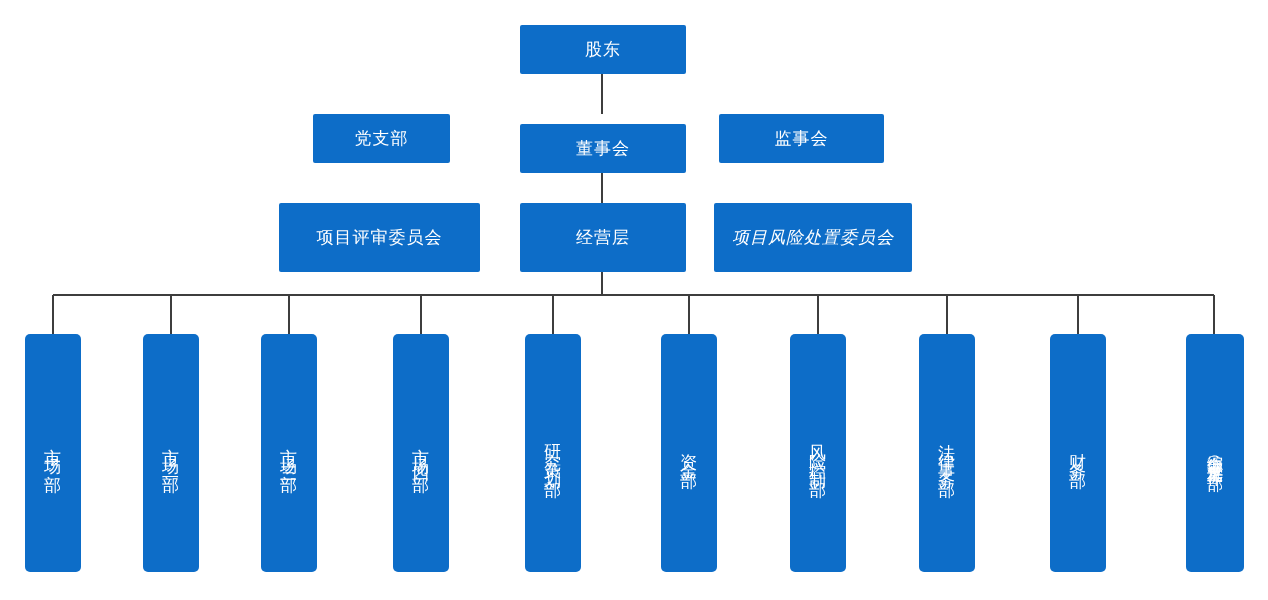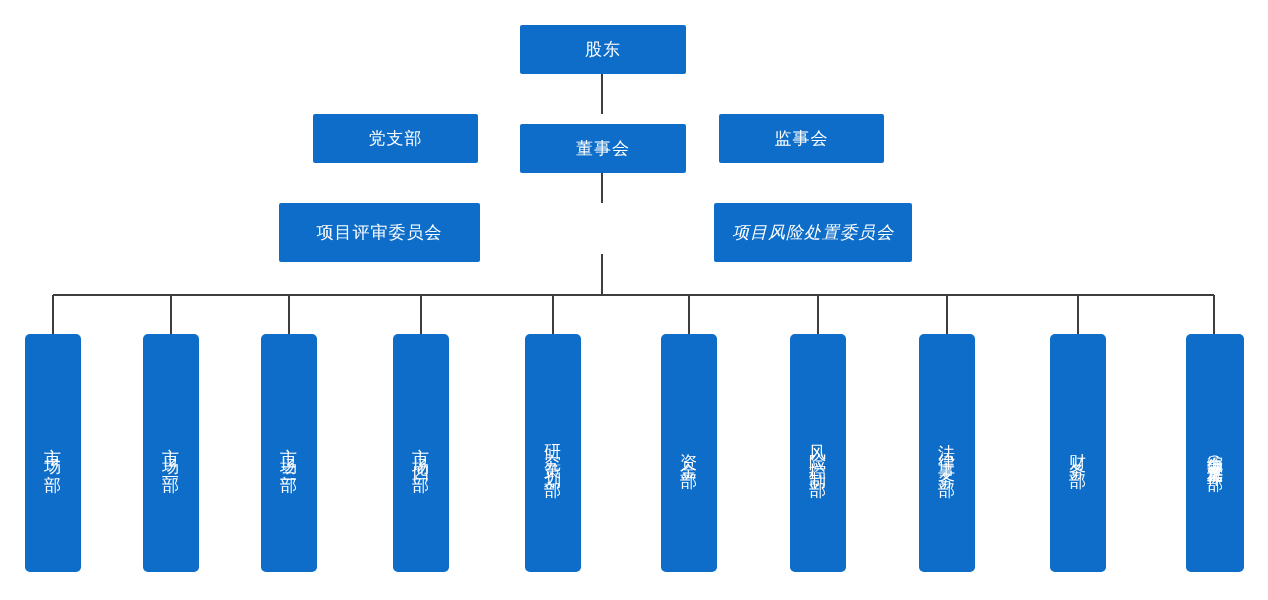--- a/index.html
+++ b/index.html
@@ -37,21 +37,21 @@
     text-align: center;
   }
 
   
   .node.h {
     height: 49px;
     border-radius: 2px;
     letter-spacing: 1px;
     white-space: nowrap;
   }
-  .node.h.r3 { height: 59px; }
+  .node.h.r3 { height: 69px; }
 
   
   .node.v {
     top: 334px;
     width: 56px;
     height: 238px;
     border-radius: 5px;
     writing-mode: vertical-rl;
     text-orientation: upright;
     letter-spacing: 9px;
@@ -84,25 +84,26 @@
     <line x1="553" y1="295" x2="553" y2="334"></line>
     <line x1="689" y1="295" x2="689" y2="334"></line>
     <line x1="818" y1="295" x2="818" y2="334"></line>
     <line x1="947" y1="295" x2="947" y2="334"></line>
     <line x1="1078" y1="295" x2="1078" y2="334"></line>
     <line x1="1214" y1="295" x2="1214" y2="334"></line>
   </svg>
 
   <div class="node h" style="left:520px; top:25px; width:166px;">股东</div>
 
-  <div class="node h" style="left:313px; top:114px; width:165px;">党支部</div>
+  <div class="node h" style="left:313px; top:114px; width:137px;">党支部</div>
   <div class="node h" style="left:520px; top:124px; width:166px;">董事会</div>
   <div class="node h" style="left:719px; top:114px; width:165px;font-family:Liberation Serif, serif;">监事会</div>
 
   <div class="node h r3" style="left:279px; top:203px; width:201px;">项目评审委员会</div>
+  <div class="node h r3" style="left:520px; top:203px; width:166px;">经营层</div>
   <div class="node h r3" style="left:714px; top:203px; width:198px;font-style:italic;">项目风险处置委员会</div>
 
   <div class="node v" style="left:25px;">市场一部</div>
   <div class="node v" style="left:143px;">市场二部</div>
   <div class="node v" style="left:261px;">市场三部</div>
   <div class="node v" style="left:393px;">市场四部</div>
   <div class="node v" style="left:525px;">研究策划部</div>
   <div class="node v" style="left:661px;">资金部</div>
   <div class="node v" style="left:790px;">风险控制部</div>
   <div class="node v" style="left:919px;">法律事务部</div>

